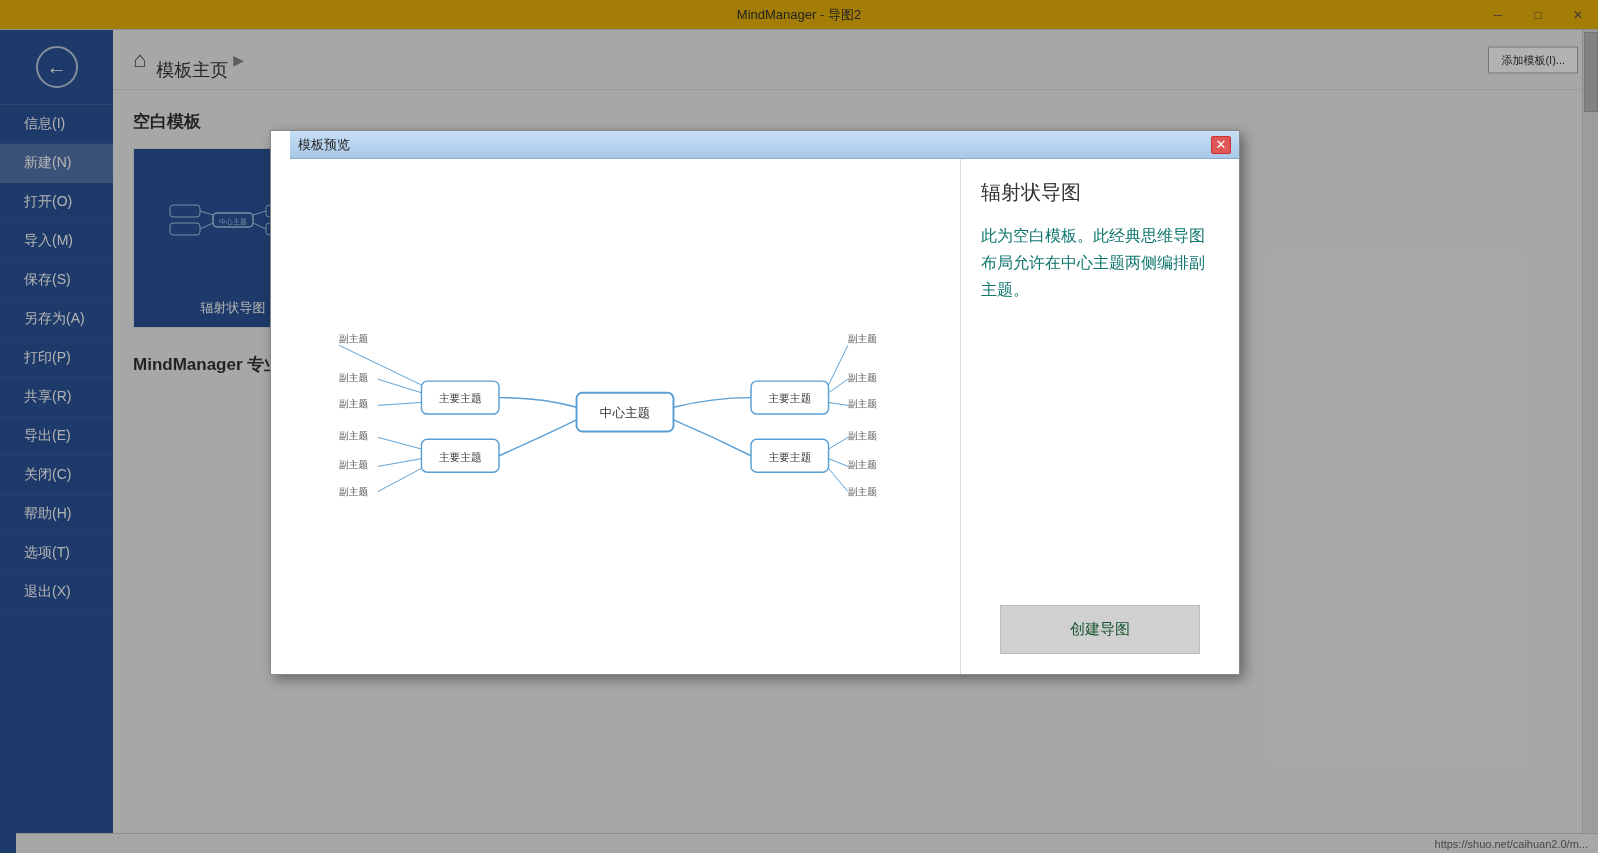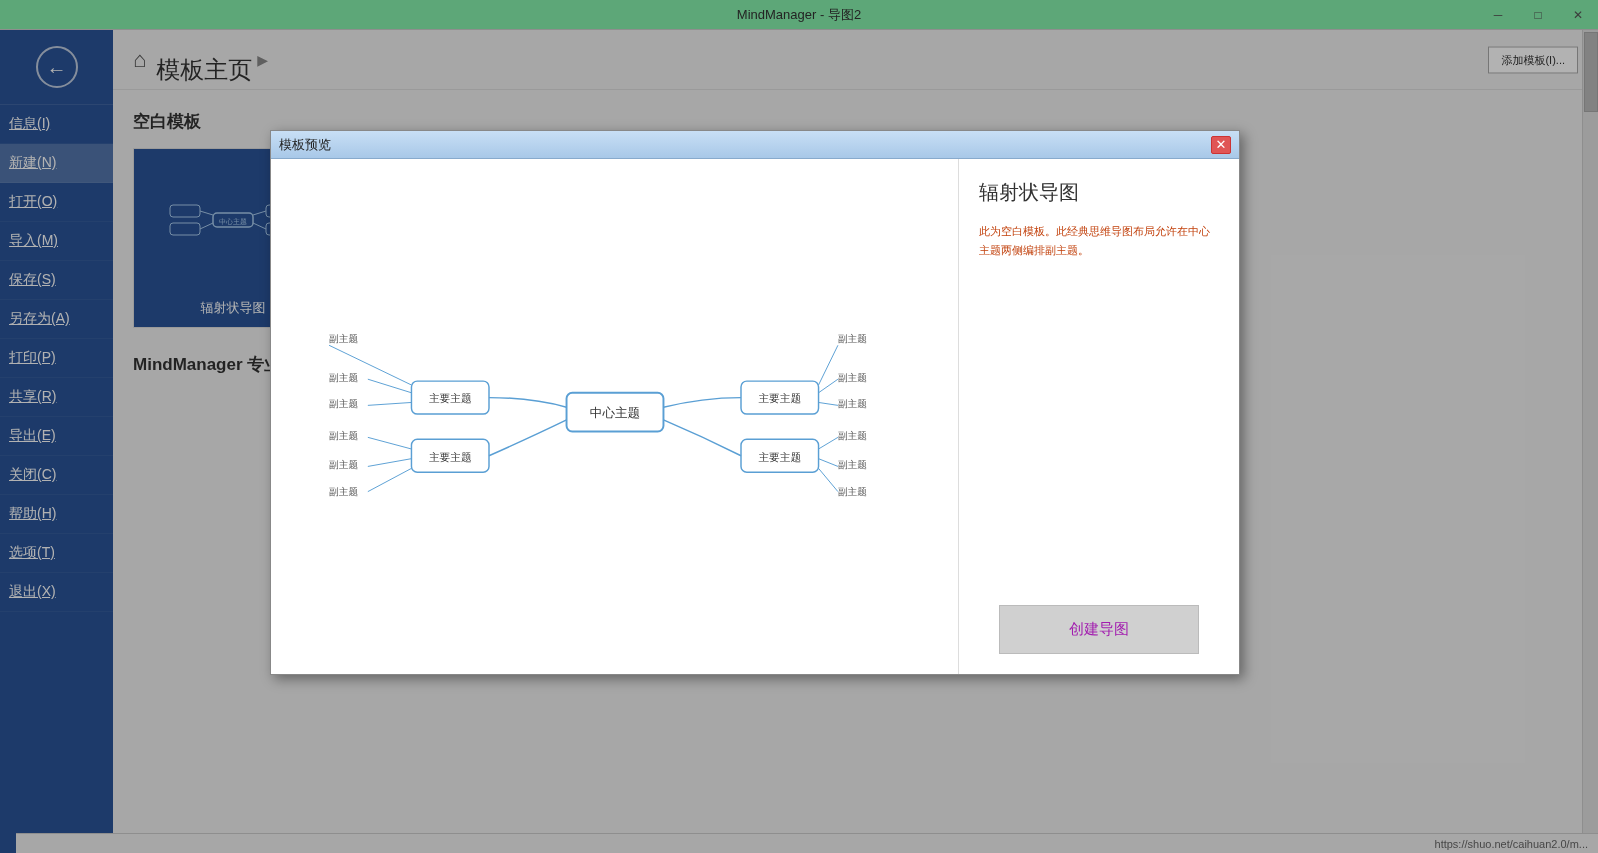--- a/index.html
+++ b/index.html
@@ -1,21 +1,21 @@
 <!DOCTYPE html>
 <html><head>
   <meta charset="utf-8">
   <style>
     * { margin: 0; padding: 0; box-sizing: border-box; }
     body { font-family: "Microsoft YaHei", SimSun, sans-serif; background: #d6d6d6; width: 1598px; height: 853px; overflow: hidden; position: relative; }
 
     
     #titlebar {
       position: absolute; top: 0; left: 0; right: 0; height: 30px;
-      background: #86efac; display: flex; align-items: center; justify-content: center;
+      background: #eab308; display: flex; align-items: center; justify-content: center;
       font-size: 13px; color: #333; border-bottom: 1px solid #ccc;
     }
     #titlebar .win-controls {
       position: absolute; right: 0; top: 0; display: flex; height: 30px;
     }
     #titlebar .win-btn {
       width: 40px; height: 30px; display: flex; align-items: center; justify-content: center;
       font-size: 12px; color: #555; cursor: pointer; border: none; background: transparent;
     }
 
@@ -26,40 +26,39 @@
     }
     .sidebar-back-btn {
       width: 100%; height: 75px; display: flex; align-items: center; justify-content: center;
       cursor: pointer; border-bottom: 1px solid rgba(255,255,255,0.1);
     }
     .back-circle {
       width: 42px; height: 42px; border-radius: 50%; border: 2px solid rgba(255,255,255,0.7);
       display: flex; align-items: center; justify-content: center; color: white; font-size: 20px;
     }
     .sidebar-item {
-      width: 100%; padding: 10px 9px; color: white; font-size: 14px;
+      width: 100%; padding: 10px 24px; color: white; font-size: 14px;
       cursor: pointer; display: flex; align-items: center; justify-content: flex-start;
       border-bottom: 1px solid rgba(255,255,255,0.05);
-      text-decoration: underline;
     }
     .sidebar-item.active { background: rgba(255,255,255,0.2); align-items: flex-end; }
 
     
     #main {
       position: absolute; top: 30px; left: 113px; right: 0; bottom: 0;
       background: #f0f0f0; overflow: hidden;
     }
 
     
     #header {
       height: 60px; background: #f0f0f0; display: flex; align-items: center;
       padding: 0 20px; border-bottom: 1px solid #ddd; position: relative;
     }
     .home-icon { font-size: 22px; color: #555; margin-right: 10px; }
-    .header-title { font-size: 24px; color: #333; font-weight: normal; margin-top: 20px; }
+    .header-title { font-size: 18px; color: #333; font-weight: normal; margin-top: 20px; }
     .header-arrow { font-size: 14px; color: #888; margin-left: 5px; }
     .add-template-btn {
       position: absolute; right: 20px; top: 50%; transform: translateY(-50%);
       padding: 5px 12px; border: 1px solid #aaa; background: white;
       font-size: 11px; color: #333; cursor: pointer;
     }
 
     
     #content {
       padding: 20px; overflow-y: auto; height: calc(100% - 60px);
@@ -106,21 +105,21 @@
     
     #overlay {
       position: absolute; top: 0; left: 0; right: 0; bottom: 0;
       background: rgba(0,0,0,0.3); z-index: 100;
     }
     #modal {
       position: absolute; top: 130px; left: 270px;
       width: 970px; height: 545px;
       background: white; border: 1px solid #888;
       box-shadow: 4px 4px 12px rgba(0,0,0,0.4);
-      z-index: 101; display: flex; flex-direction: column;
+      z-index: 101; display: flex; flex-direction: column; padding-left: 19px;
     }
     #modal-titlebar {
       height: 28px; background: linear-gradient(to bottom, #c8dff5, #a8c8e8);
       display: flex; align-items: center; justify-content: space-between;
       padding: 0 8px; border-bottom: 1px solid #88aacc; flex-shrink: 0;
     }
     #modal-titlebar span { font-size: 13px; color: #222; }
     .modal-close-btn {
       width: 20px; height: 18px; background: #e05555; border: 1px solid #cc3333;
       color: white; font-size: 13px; cursor: pointer; display: flex;
@@ -131,24 +130,24 @@
     }
     #modal-preview {
       flex: 1; padding: 20px; display: flex; align-items: center; justify-content: center;
       border-right: 1px solid #ddd; background: white;
     }
     #modal-info {
       width: 280px; padding: 20px; display: flex; flex-direction: column;
       background: white;
     }
     #modal-info h2 { font-size: 20px; color: #333; font-weight: normal; margin-bottom: 16px; }
-    #modal-info p { font-size: 11px; color: #c2410c; line-height: 1.7; }
+    #modal-info p { font-size: 16px; color: #0f766e; line-height: 1.7; }
     #modal-create-btn {
       margin-top: auto; padding: 14px 20px; background: #d0d0d0;
-      border: 1px solid #bbb; font-size: 15px; color: #a21caf;
+      border: 1px solid #bbb; font-size: 15px; color: #14532d;
       cursor: pointer; text-align: center; align-self: center;
       width: 200px;
     }
 
     
     #mindmap-svg { width: 630px; height: 380px; }
     .thumb-cal-icon {
       width: 50px; height: 50px; border: 2px solid #7aaed4; border-radius: 4px;
       display: flex; flex-direction: column; overflow: hidden;
     }

